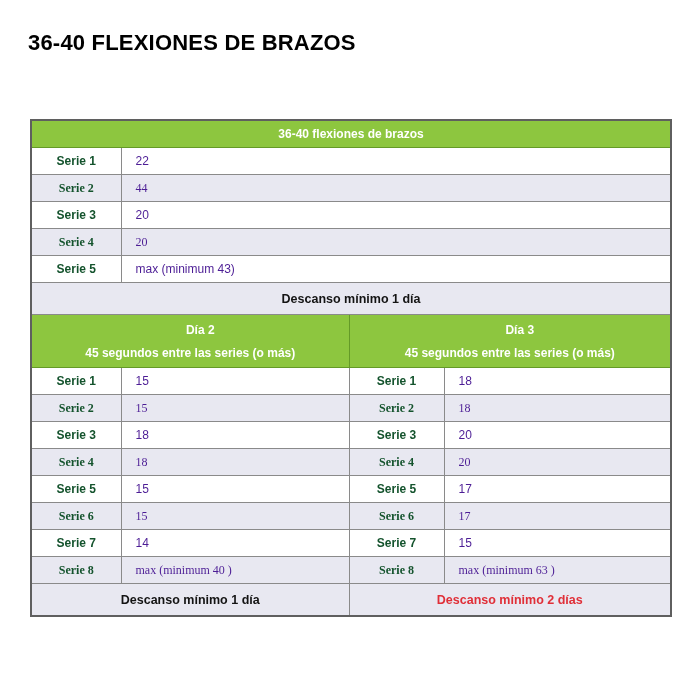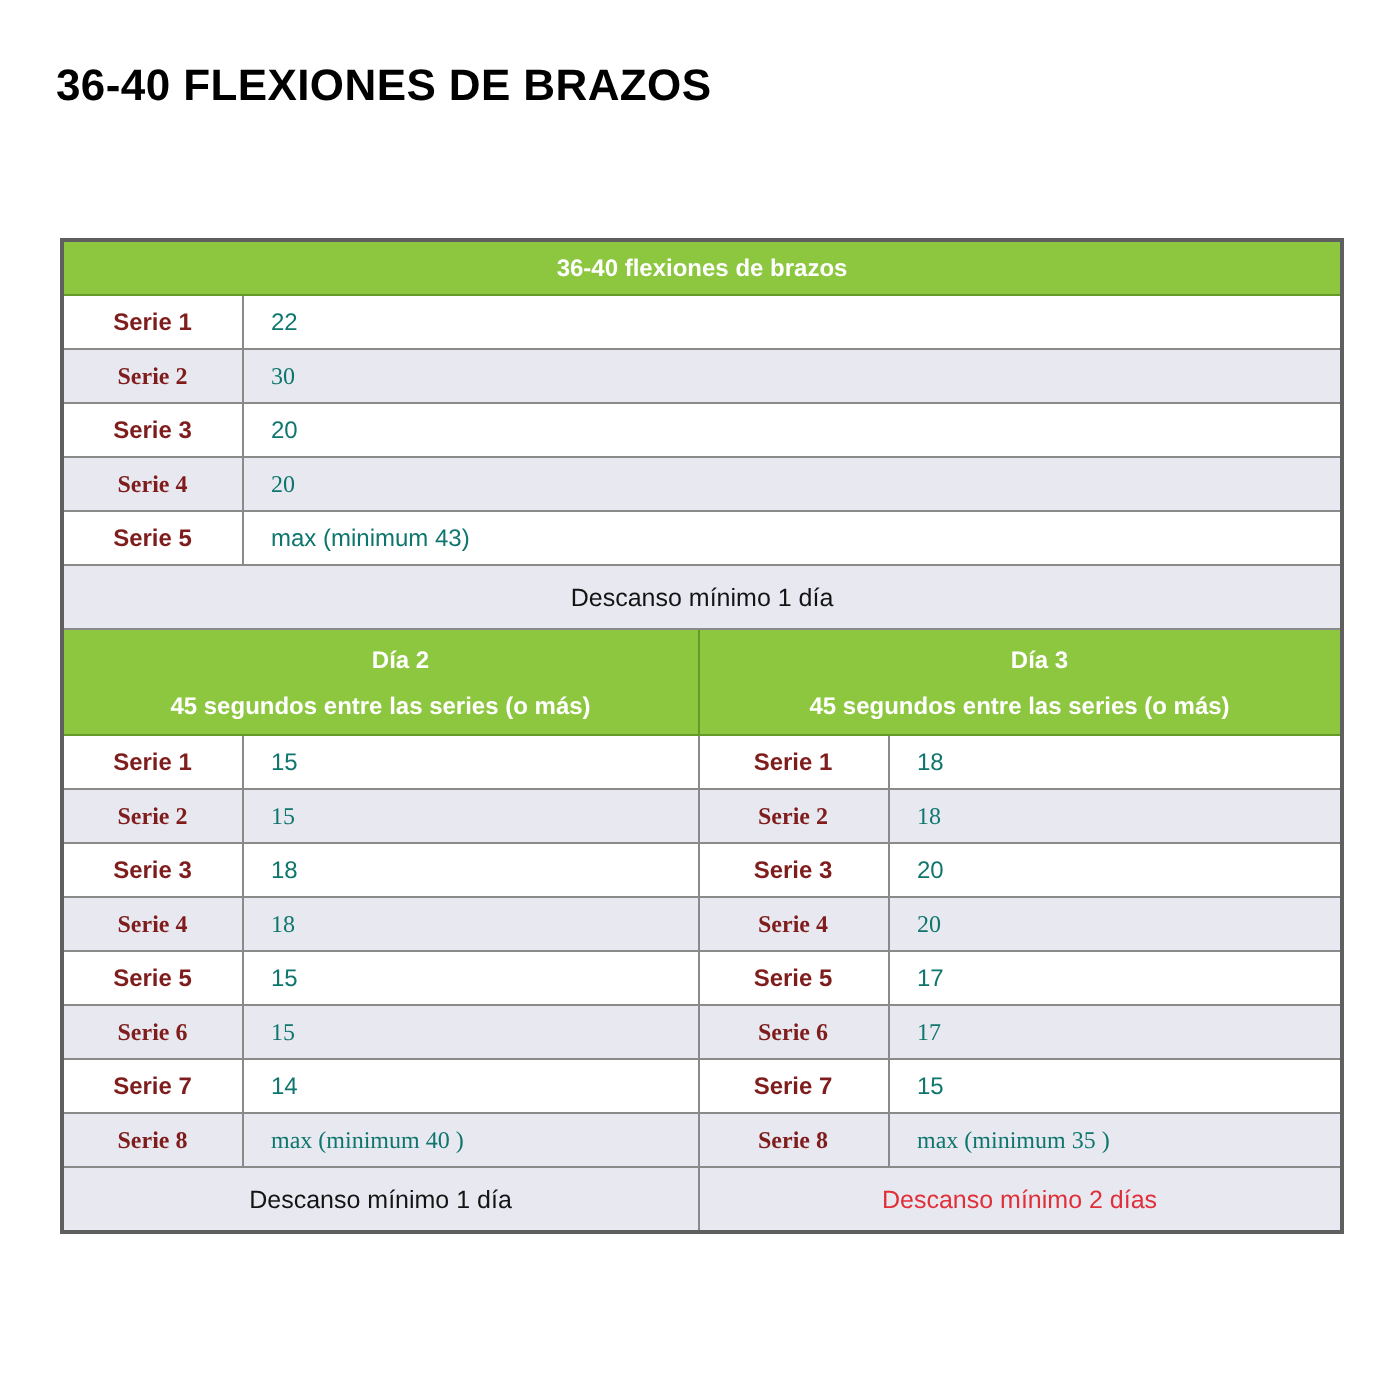--- a/index.html
+++ b/index.html
@@ -38,32 +38,32 @@
     color:#fff;
     font-weight:bold;
     text-align:center;
     border-color:var(--header-green-border);
   }
   .day-header{height:52px;vertical-align:middle;}
   .day-header .line1{margin-bottom:9px;padding-left:20px;}
   .label{
     text-align:center;
     font-weight:bold;
-    color:#7f1d1d;
+    color:#14532d;
   }
   .value{
     padding-left:14px;
-    color:#0f766e;
+    color:#4c1d95;
     text-align:left;
   }
   .alt{background:var(--row-alt-background);font-family:Liberation Serif, serif;}
   .rest{
     background:var(--row-alt-background);
     text-align:center;
-    font-weight:normal;
+    font-weight:bold;
     color:#141414;
     height:31px;
     font-size:12.5px;
   }
   .rest-red{color:var(--rest-warning-red);}
 </style>
 </head>
 <body>
 
 <h1>36-40 FLEXIONES DE BRAZOS</h1>
@@ -81,21 +81,21 @@
     <td colspan="4" class="green">36-40 flexiones de brazos</td>
   </tr>
 
 
   <tr>
     <td class="label">Serie 1</td>
     <td colspan="3" class="value">22</td>
   </tr>
   <tr>
     <td class="label alt">Serie 2</td>
-    <td colspan="3" class="value alt">30</td>
+    <td colspan="3" class="value alt">44</td>
   </tr>
   <tr>
     <td class="label">Serie 3</td>
     <td colspan="3" class="value">20</td>
   </tr>
   <tr>
     <td class="label alt">Serie 4</td>
     <td colspan="3" class="value alt">20</td>
   </tr>
   <tr>
@@ -157,21 +157,21 @@
   <tr>
     <td class="label">Serie 7</td>
     <td class="value">14</td>
     <td class="label">Serie 7</td>
     <td class="value">15</td>
   </tr>
   <tr>
     <td class="label alt">Serie 8</td>
     <td class="value alt">max (minimum 40 )</td>
     <td class="label alt">Serie 8</td>
-    <td class="value alt">max (minimum 35 )</td>
+    <td class="value alt">max (minimum 63 )</td>
   </tr>
 
   <tr>
     <td colspan="2" class="rest">Descanso mínimo 1 día</td>
     <td colspan="2" class="rest rest-red">Descanso mínimo 2 días</td>
   </tr>
 </tbody>
   </table>
 
 </body></html>

